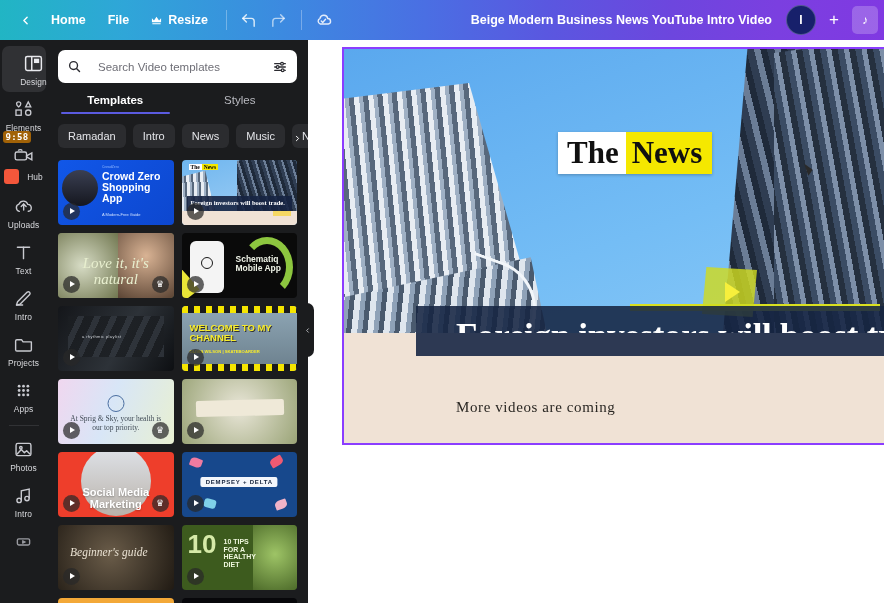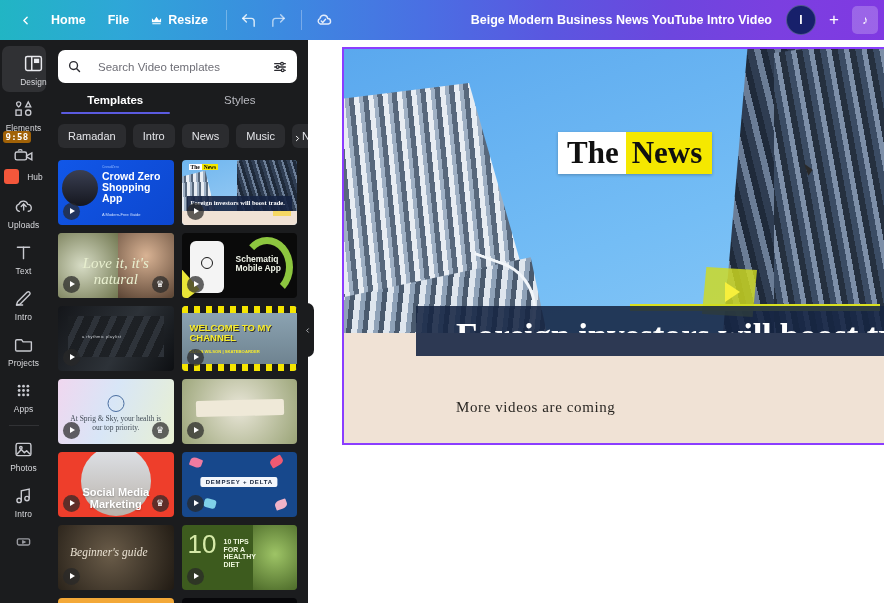--- a/index.html
+++ b/index.html
@@ -669,21 +669,21 @@
         <div class="card-play"></div>
       </div>
 
       <div class="card" style="background:radial-gradient(circle at 45% 45%,#6a5c49,#201a13);">
         <div class="card-title" style="top:32%;left:12px;font-family:'Liberation Serif',serif;font-style:italic;font-weight:normal;font-size:11.5px;color:#eae2d3;">Beginner's guide</div>
         <div class="card-play"></div>
       </div>
 
       <div class="card" style="background:#3d5b1e;">
         <div style="position:absolute;right:0;top:0;width:38%;height:100%;background:radial-gradient(circle at 50% 45%,#9ec466,#4d6b2a);"></div>
-        <div style="position:absolute;left:6px;top:8px;font-size:26px;font-weight:normal;color:#d6eaa8;line-height:.85;">10</div>
+        <div style="position:absolute;left:6px;top:8px;font-size:26px;font-weight:bold;color:#d6eaa8;line-height:.85;">10</div>
         <div class="card-title" style="left:42px;top:13px;right:40px;font-size:7px;color:#eef6dc;line-height:1.1;">10 TIPS FOR A HEALTHY DIET</div>
         <div class="card-play"></div>
       </div>
 
       <div class="card" style="background:#f3a838;">
         
         
       </div>
 
       <div class="card" style="background:#07070a;">

